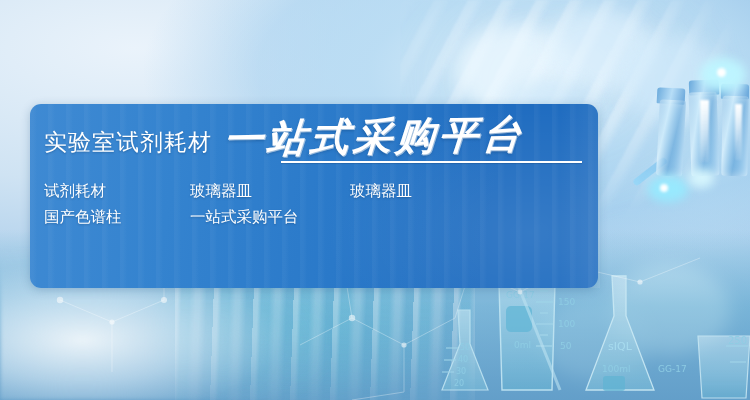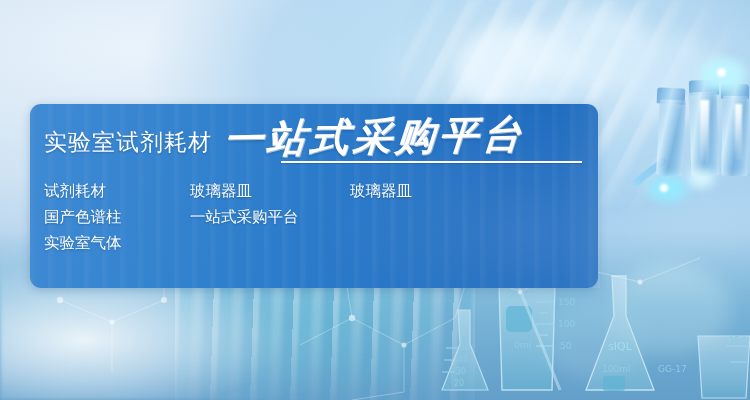--- a/index.html
+++ b/index.html
@@ -331,21 +331,18 @@
       <div class="subs">
         <div class="sub-row">
           <span class="sub c1">试剂耗材</span>
           <span class="sub c2">玻璃器皿</span>
           <span class="sub c3">玻璃器皿</span>
         </div>
         <div class="sub-row">
           <span class="sub c1">国产色谱柱</span>
           <span class="sub c2">一站式采购平台</span>
         </div>
-        <div class="sub-row">
-          <span class="sub c1">实验室气体</span>
-        </div>
       </div>
     </div>
   </div>
   <div class="panel-edge"></div>
 
 </div>
 
 </body></html>

